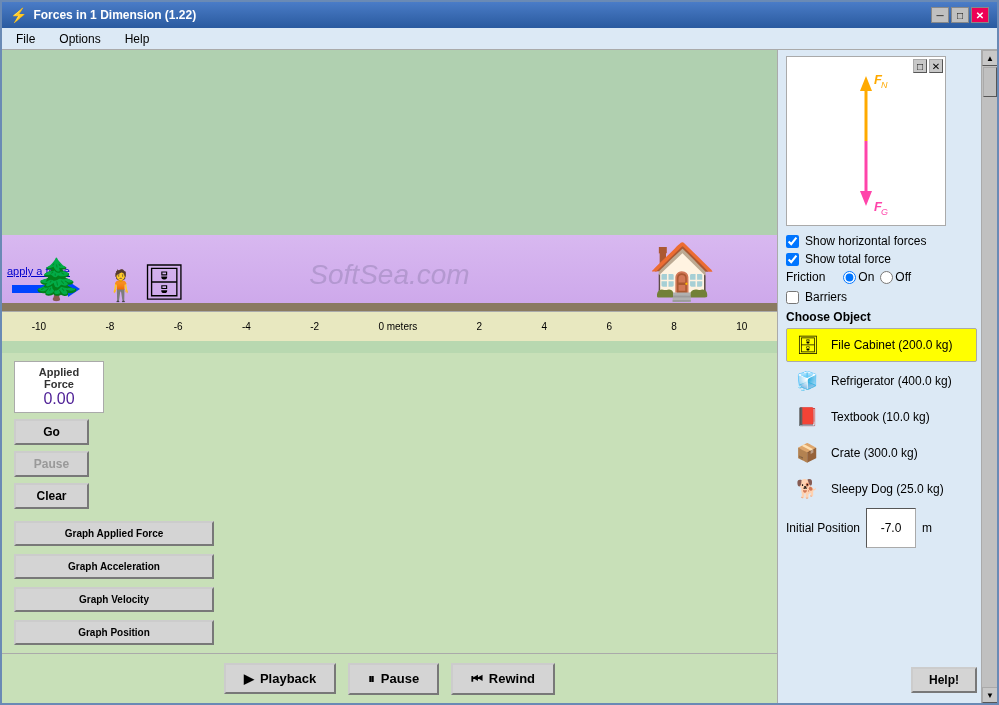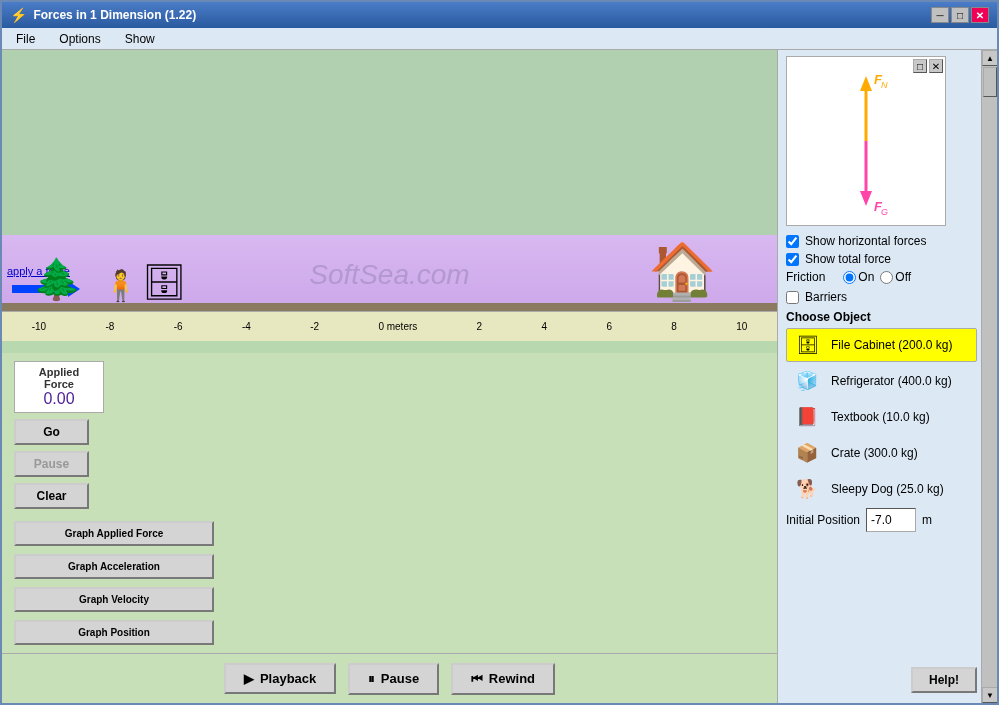--- a/index.html
+++ b/index.html
@@ -412,23 +412,23 @@
       align-items: center;
       gap: 6px;
       margin-top: 0;
       font-size: 12px;
       padding-bottom: 6px;
     }
     #initial-pos-input {
       width: 50px;
       border: 1px inset #aaa;
       background: white;
-      padding: 4px 4px;
-      font-size: 12px;
-      text-align: left;
+      padding: 12px 4px;
+      font-size: 12px;
+      text-align: center;
     }
 
     
     #help-btn {
       position: absolute;
       bottom: 10px;
       right: 20px;
       background: #d4d4d4;
       border: 2px outset #ccc;
       padding: 4px 16px;
@@ -453,21 +453,21 @@
     <div id="window-controls">
       <div class="win-btn">─</div>
       <div class="win-btn">□</div>
       <div class="win-btn close">✕</div>
     </div>
   </div>
 
   <div id="menubar">
     <span class="menu-item">File</span>
     <span class="menu-item">Options</span>
-    <span class="menu-item">Show</span>
+    <span class="menu-item">Help</span>
   </div>
 
   <div id="main-content">
 
     <div id="left-panel">
 
       <div id="sim-area">
         <div id="sky-area"></div>
         <div id="track-scene">
 

